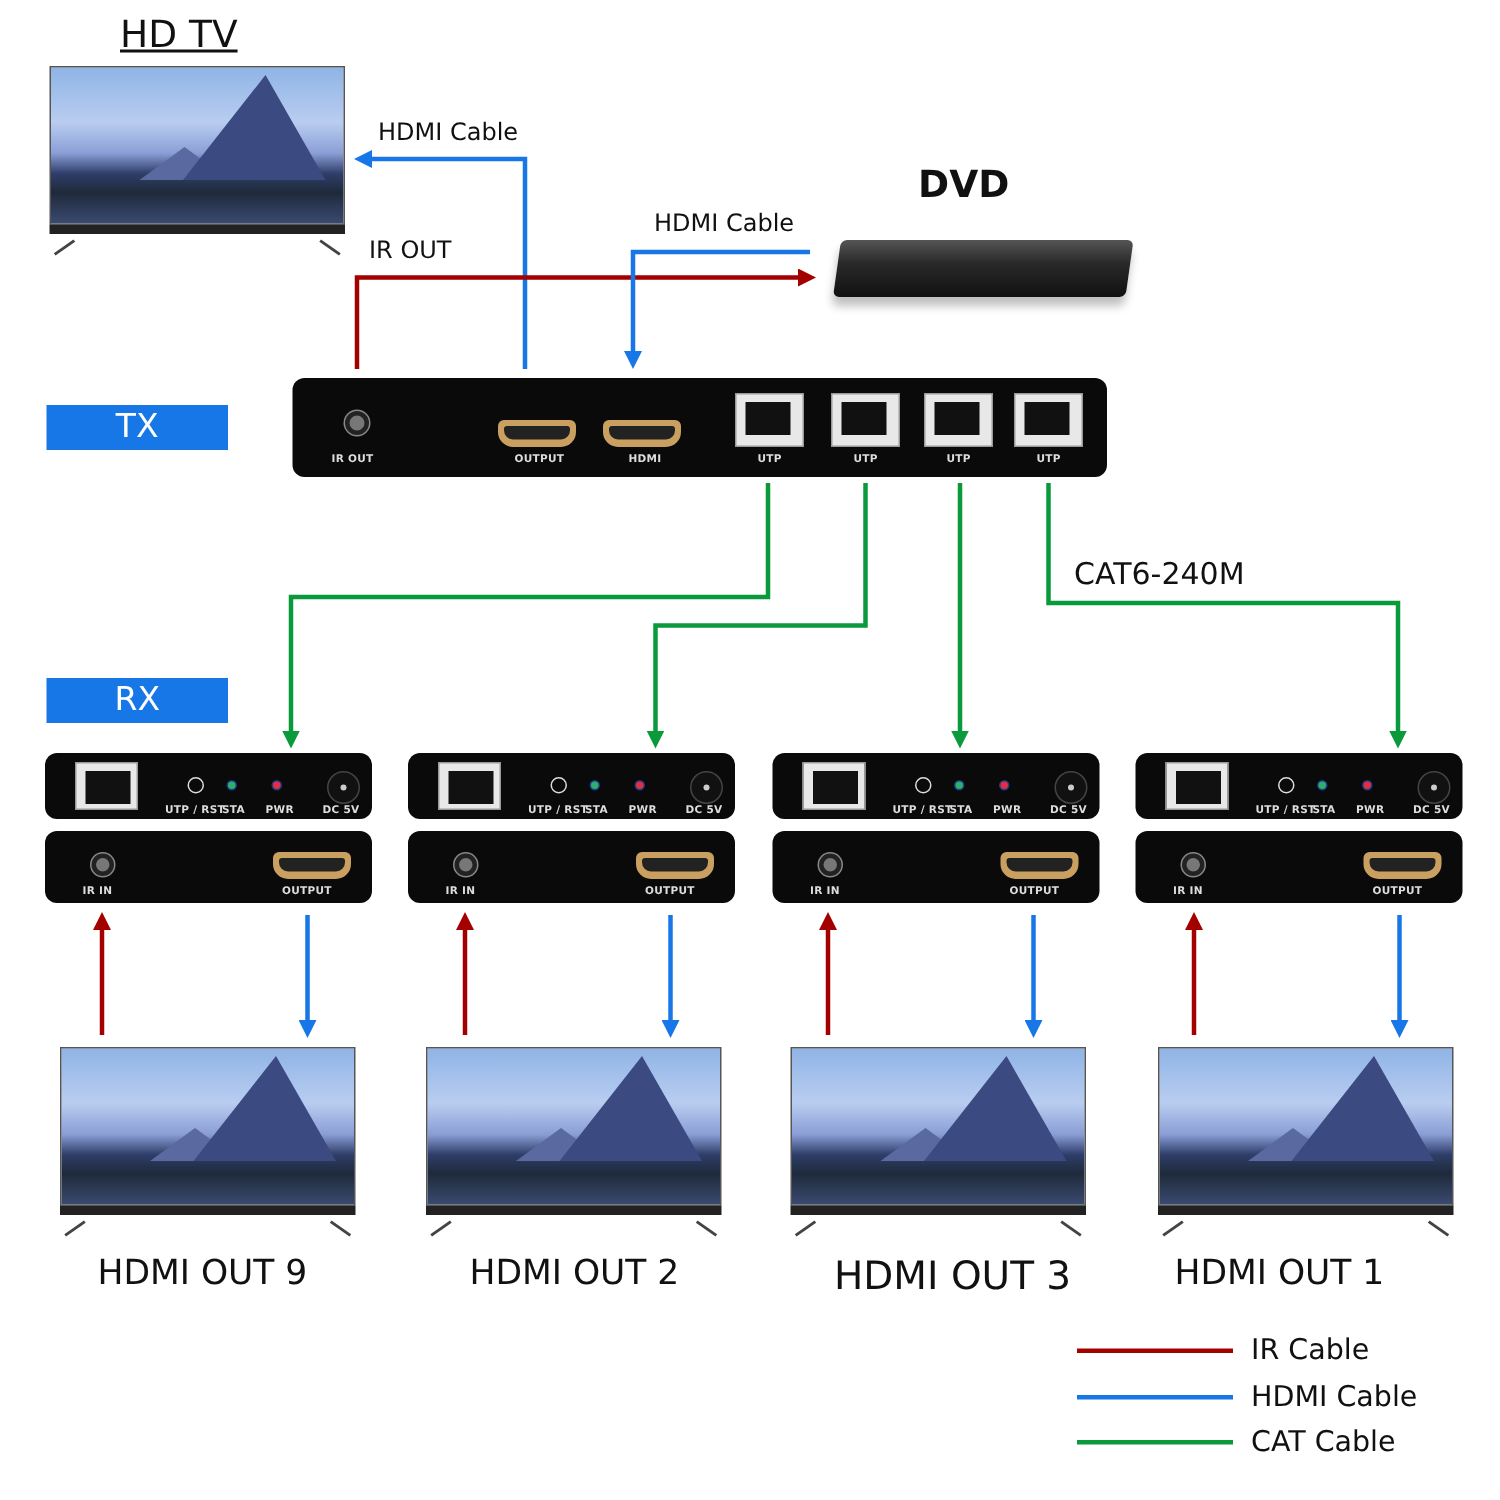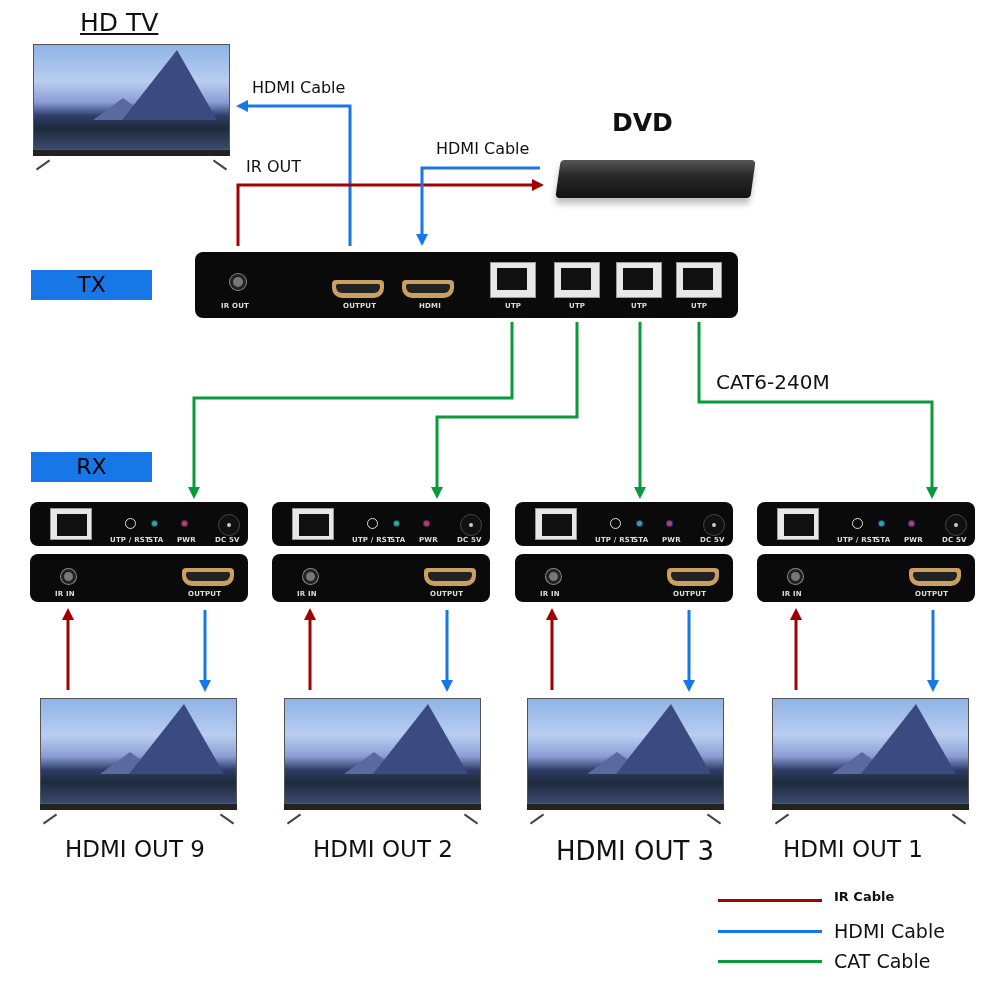--- a/index.html
+++ b/index.html
@@ -1,20 +1,20 @@
 <!DOCTYPE html>
 <html><head>
 <meta charset="utf-8">
 <style>
   html, body { margin:0; padding:0; background:#ffffff; }
   body { width:1000px; height:1000px; position:relative; overflow:hidden; font-family:"DejaVu Sans", sans-serif; color:#111; }
   .abs { position:absolute; }
   .title { font-size:25px; font-weight:400; color:#111; white-space:nowrap; }
   .lbl { font-size:16px; color:#111; white-space:nowrap; }
-  .tag { position:absolute; background:#1877e6; color:#000000; font-size:22px; text-align:center; line-height:30px; width:121px; height:30px; }
+  .tag { position:absolute; background:#1877e6; color:#ffffff; font-size:22px; text-align:center; line-height:30px; width:121px; height:30px; }
   svg.wires { position:absolute; left:0; top:0; }
   .tv { position:absolute; }
   .tv .screen { position:absolute; left:0; top:0; right:0; bottom:6px; border:1px solid #555; background:linear-gradient(180deg,#8fb4e6 0%,#b9cdf0 35%,#8a9ed6 55%,#2f3e6a 68%,#1e2a3a 80%,#3a4a70 100%); overflow:hidden; }
   .tv .mtn { position:absolute; right:6%; bottom:28%; width:0; height:0; border-left:55px solid transparent; border-right:40px solid transparent; border-bottom:70px solid #3b4a80; }
   .tv .mtn2 { position:absolute; left:30%; bottom:28%; width:0;height:0; border-left:30px solid transparent; border-right:30px solid transparent; border-bottom:22px solid #5a6aa0; }
   .tv .bezel { position:absolute; left:0; right:0; bottom:0; height:6px; background:#222; }
   .tv .leg { position:absolute; bottom:-10px; width:16px; height:2px; background:#444; }
   .tv .leg.l { left:2px; transform:rotate(-35deg); }
   .tv .leg.r { right:2px; transform:rotate(35deg); }
   .box { position:absolute; background:#0a0a0a; border-radius:8px; }
@@ -217,18 +217,18 @@
       </div>
       <div class="bezel"></div>
       <div class="leg l"></div>
       <div class="leg r"></div>
     </div>
     <div class="abs title" style="left:783px;top:836px;font-size:23px;">HDMI OUT 1</div>
   </div>
 
 <div>
   <div class="legend-line" style="left:718px;top:899px;background:#a30000;"></div>
-  <div class="abs lbl" style="left:834px;top:889px;font-size:13px;font-weight:bold;">IR Cable</div>
+  <div class="abs lbl" style="left:834px;top:889px;font-size:19px;">IR Cable</div>
   <div class="legend-line" style="left:718px;top:930px;background:#1877e6;"></div>
   <div class="abs lbl" style="left:834px;top:920px;font-size:19px;">HDMI Cable</div>
   <div class="legend-line" style="left:718px;top:960px;background:#0a9a3c;"></div>
   <div class="abs lbl" style="left:834px;top:950px;font-size:19px;">CAT Cable</div>
 </div>
 
 </body></html>

